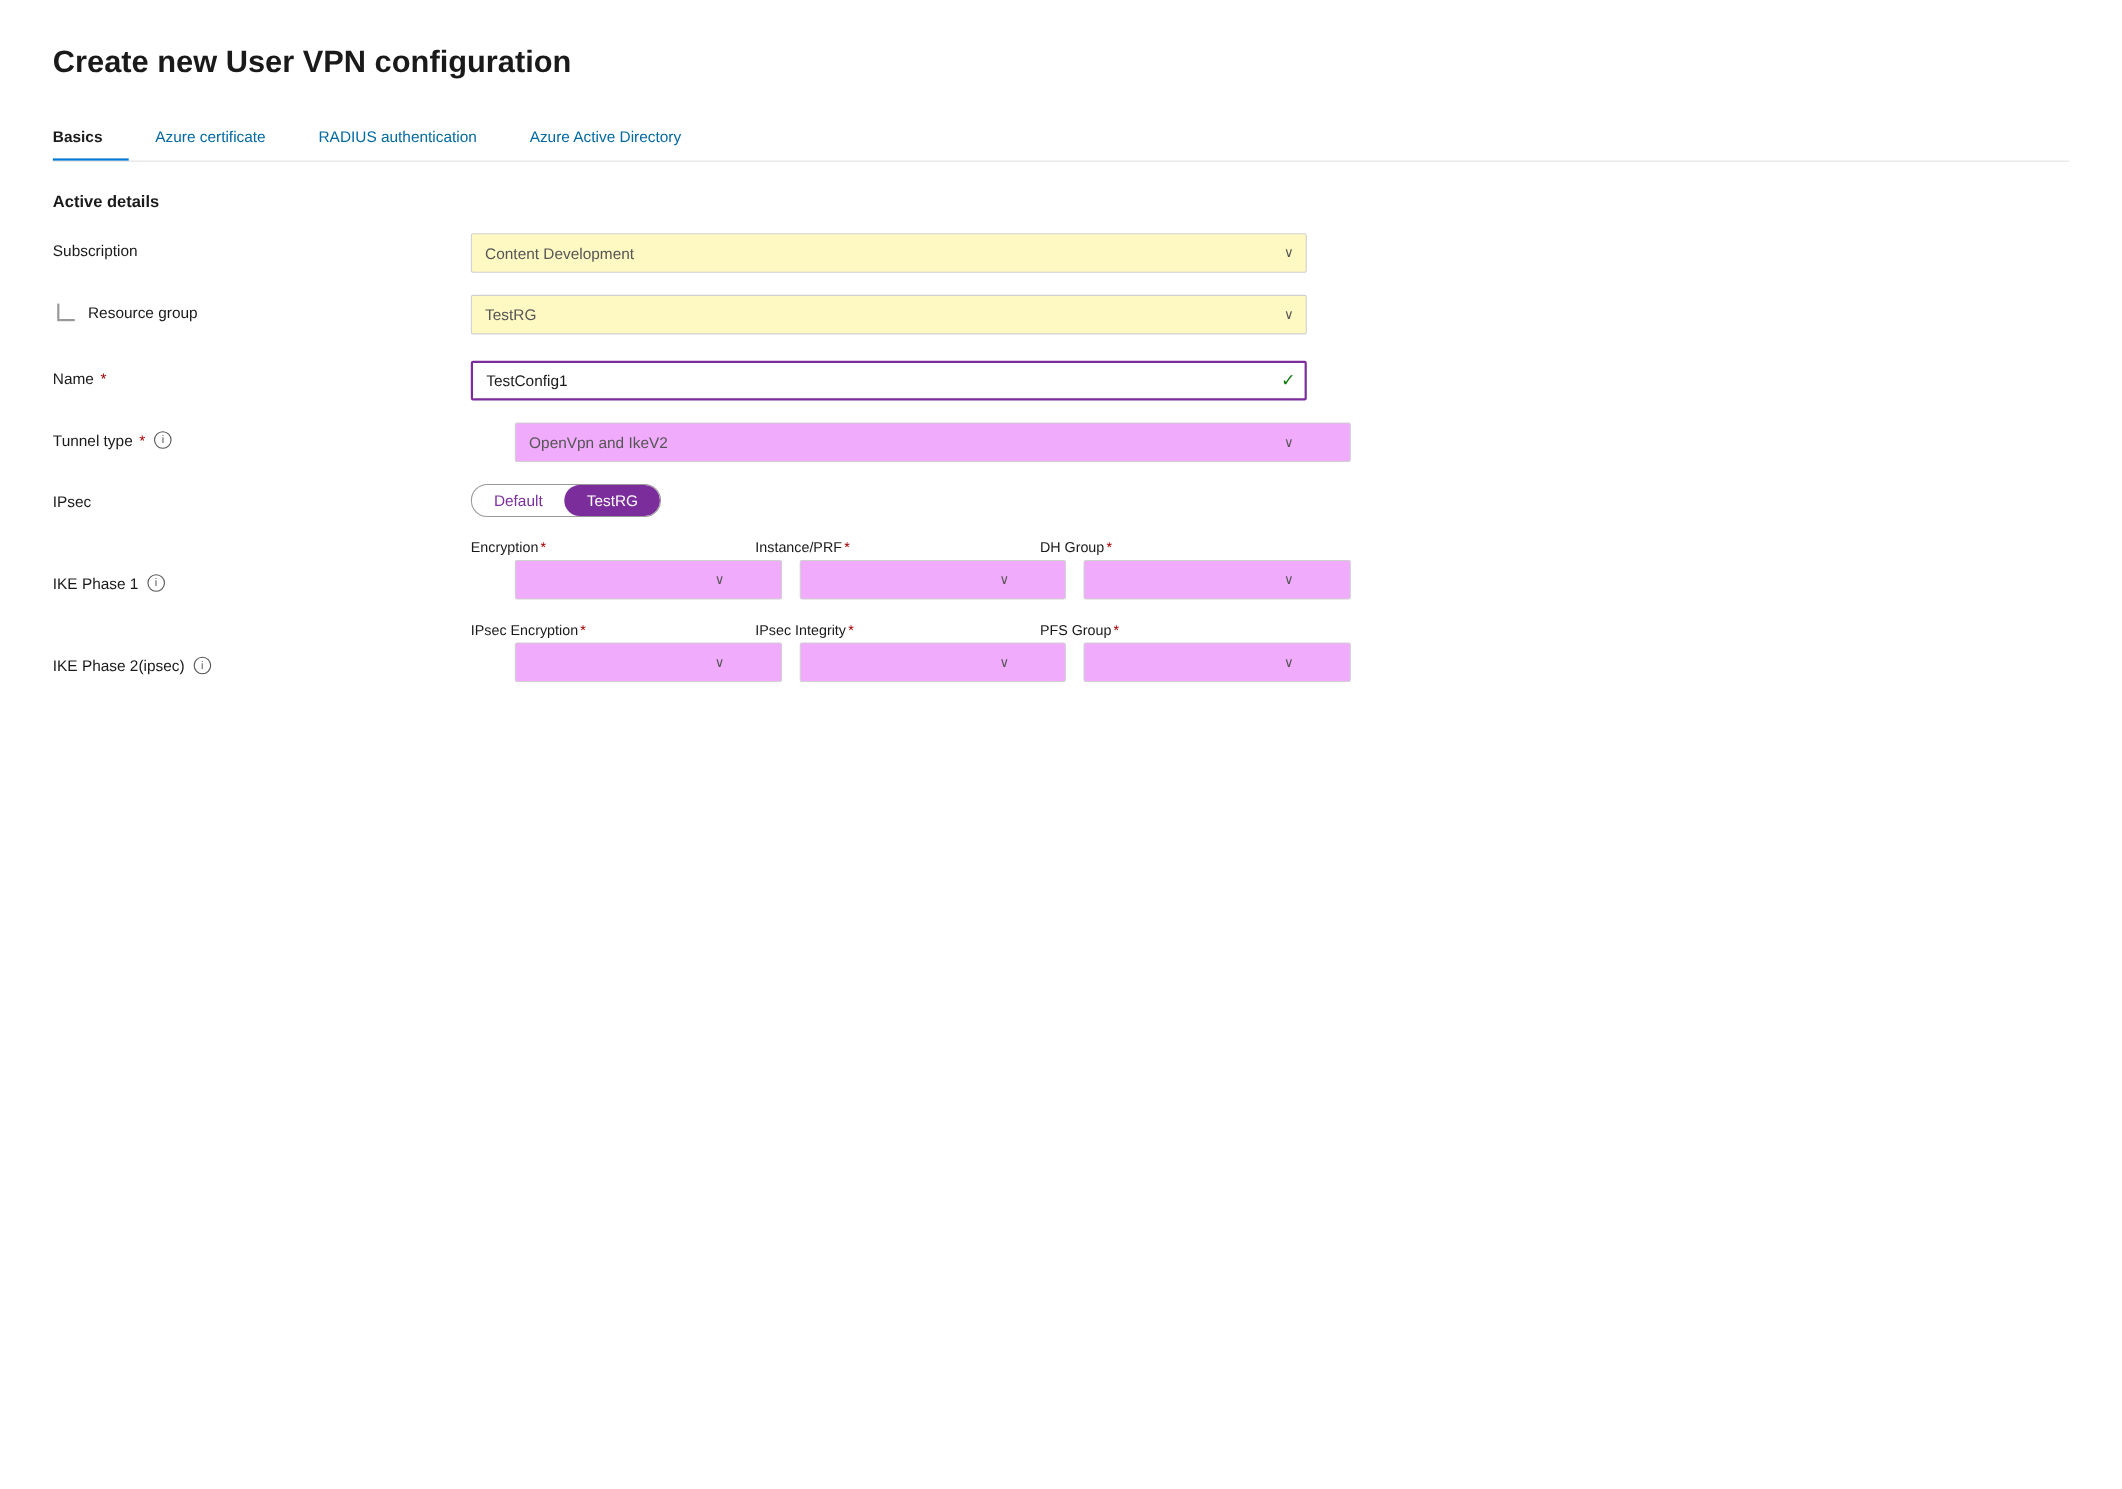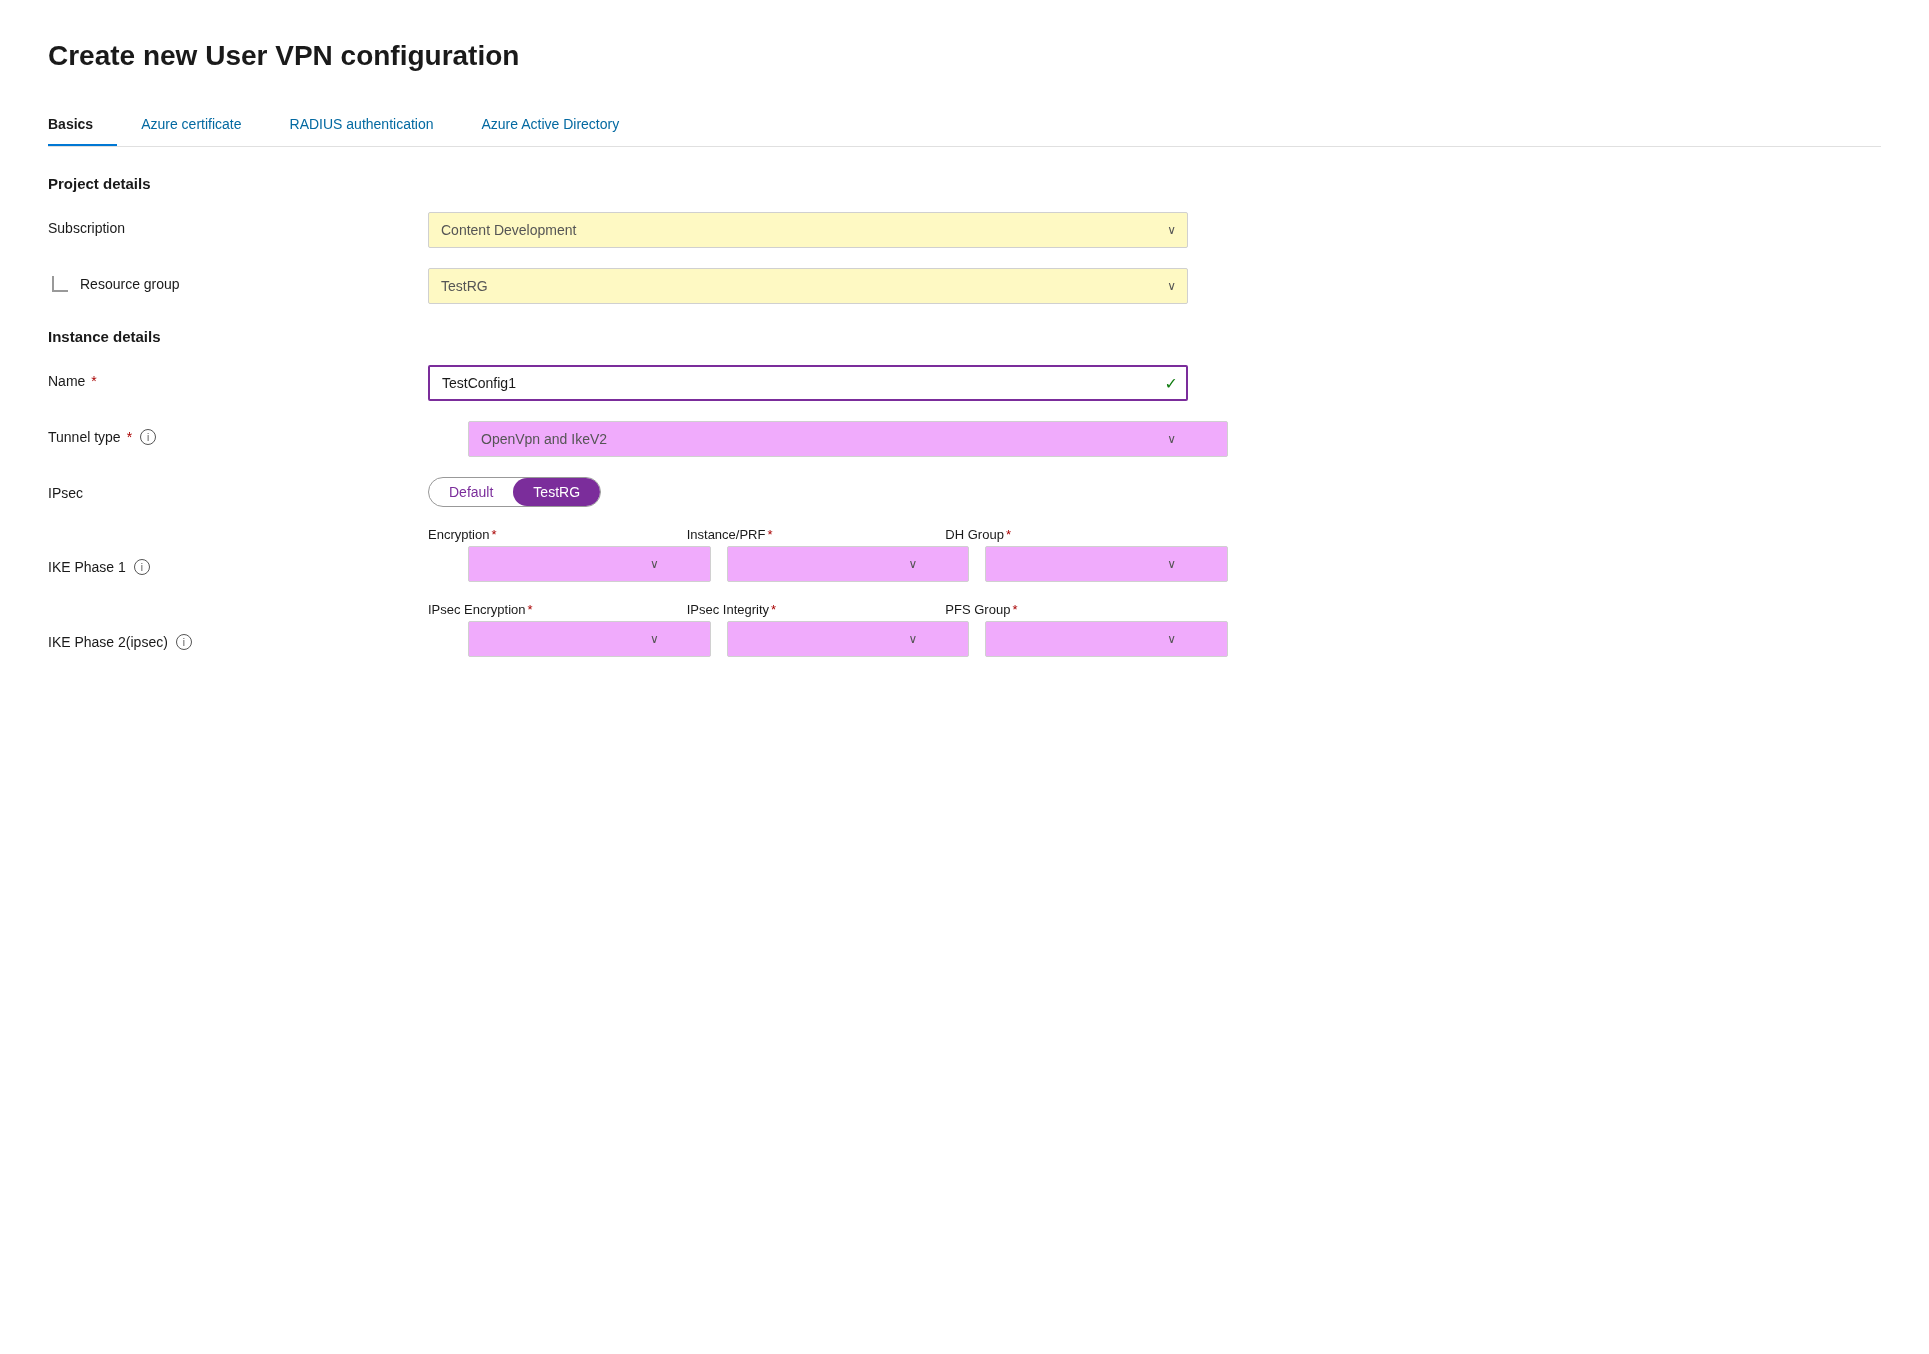--- a/index.html
+++ b/index.html
@@ -240,21 +240,21 @@
 <h1 class="page-title">Create new User VPN configuration</h1>
 
 <div class="tabs">
   <div class="tab active">Basics</div>
   <div class="tab">Azure certificate</div>
   <div class="tab">RADIUS authentication</div>
   <div class="tab">Azure Active Directory</div>
 </div>
 
 <div class="divider-section">
-  <div class="section-title">Project details</div>
+  <div class="section-title">Active details</div>
 
   <div class="form-row">
     <div class="form-label">
       <span>Subscription</span>
     </div>
     <div class="form-control">
       <div class="select-wrapper">
         <select><option>Content Development</option></select>
         <span class="chevron">∨</span>
       </div>
@@ -272,21 +272,20 @@
     <div class="form-control">
       <div class="select-wrapper">
         <select><option>TestRG</option></select>
         <span class="chevron">∨</span>
       </div>
     </div>
   </div>
 </div>
 
 <div class="divider-section">
-  <div class="section-title">Instance details</div>
 
   <div class="form-row">
     <div class="form-label">
       <span>Name</span>
       <span class="required">*</span>
     </div>
     <div class="form-control">
       <div class="input-wrapper">
         <input type="text" class="input-field active-border" value="TestConfig1" style="">
         <span class="check-icon">✓</span>

